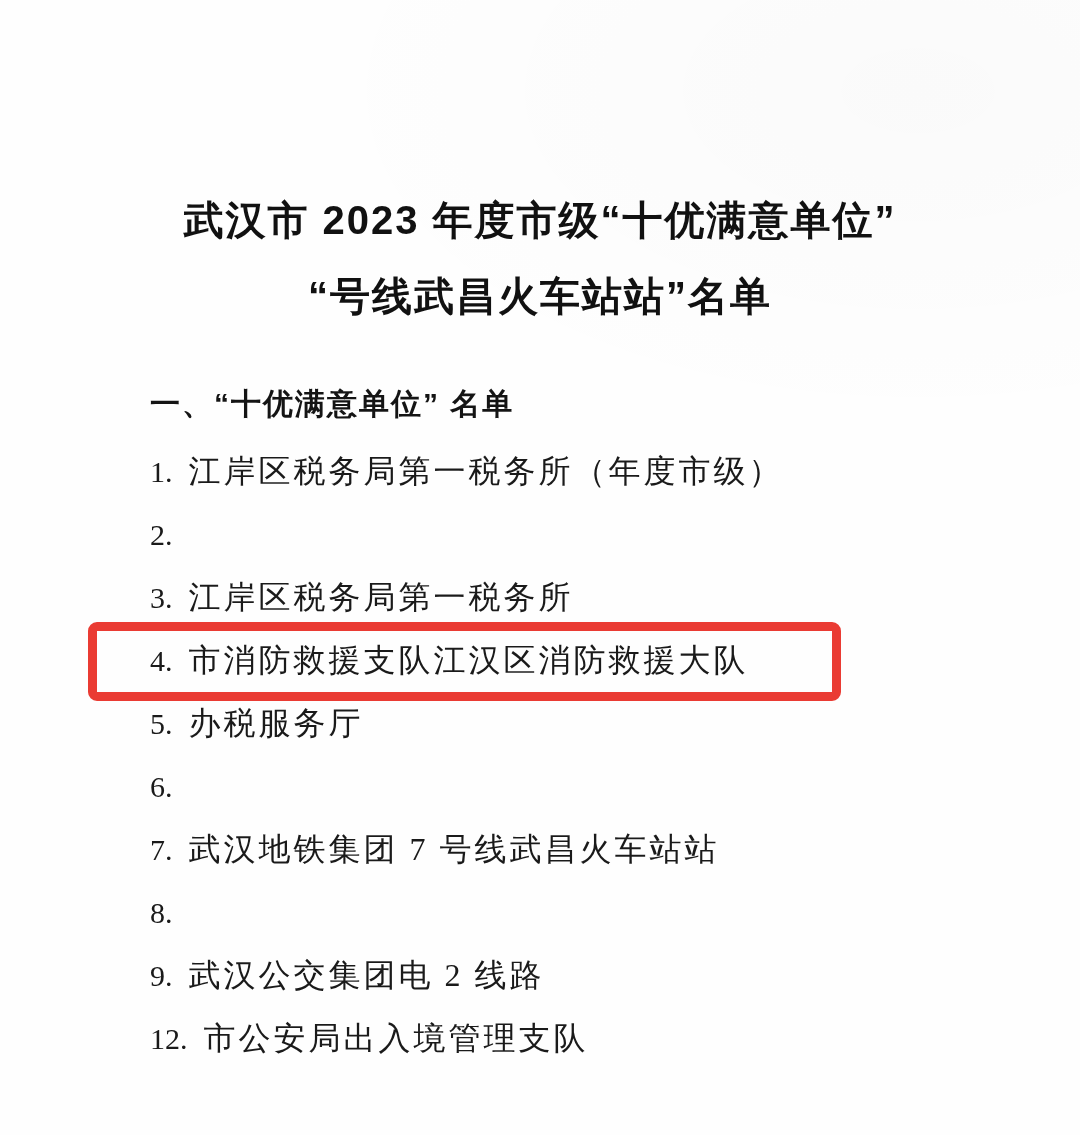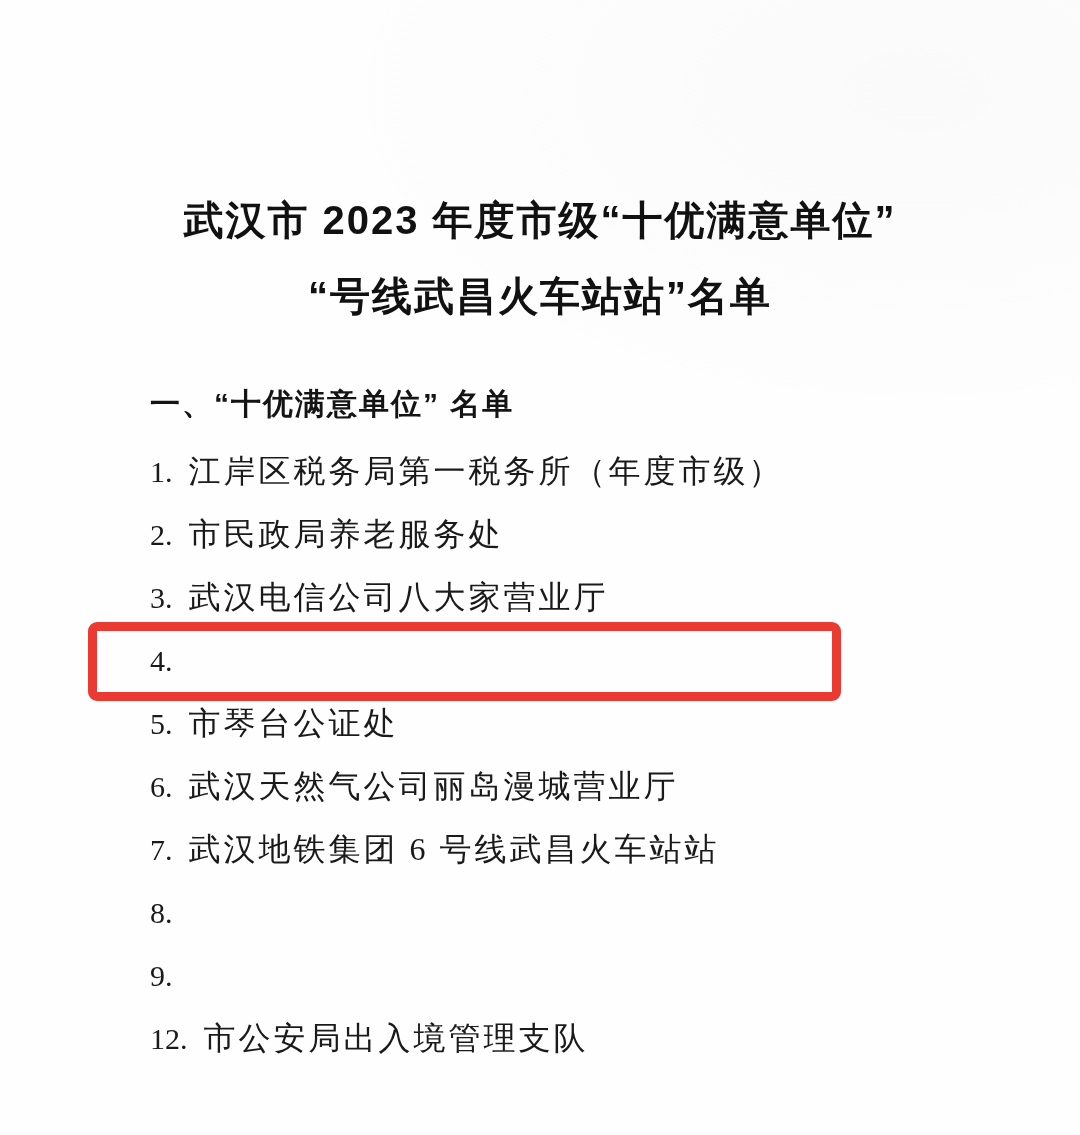--- a/index.html
+++ b/index.html
@@ -86,54 +86,54 @@
 
   <div class="unit-list">
 
     <div class="list-row">
       <span class="num">1.</span>
       <span class="txt">江岸区税务局第一税务所（年度市级）</span>
     </div>
 
     <div class="list-row">
       <span class="num">2.</span>
-      <span class="txt">市民政局养老服务处</span>
     </div>
 
     <div class="list-row">
       <span class="num">3.</span>
-      <span class="txt">武汉电信公司八大家营业厅</span>
+      <span class="txt">江岸区税务局第一税务所</span>
     </div>
 
     <div class="list-row">
       <div class="highlight-box"></div>
       <span class="num">4.</span>
+      <span class="txt">市消防救援支队江汉区消防救援大队</span>
     </div>
 
     <div class="list-row">
       <span class="num">5.</span>
-      <span class="txt">市琴台公证处</span>
+      <span class="txt">办税服务厅</span>
     </div>
 
     <div class="list-row">
       <span class="num">6.</span>
-      <span class="txt">武汉天然气公司丽岛漫城营业厅</span>
     </div>
 
     <div class="list-row">
       <span class="num">7.</span>
-      <span class="txt">武汉地铁集团 6 号线武昌火车站站</span>
+      <span class="txt">武汉地铁集团 7 号线武昌火车站站</span>
     </div>
 
     <div class="list-row">
       <span class="num">8.</span>
     </div>
 
     <div class="list-row">
       <span class="num">9.</span>
+      <span class="txt">武汉公交集团电 2 线路</span>
     </div>
 
     <div class="list-row">
       <span class="num">12.</span>
       <span class="txt">市公安局出入境管理支队</span>
     </div>
 
   </div>
 </div>
 

